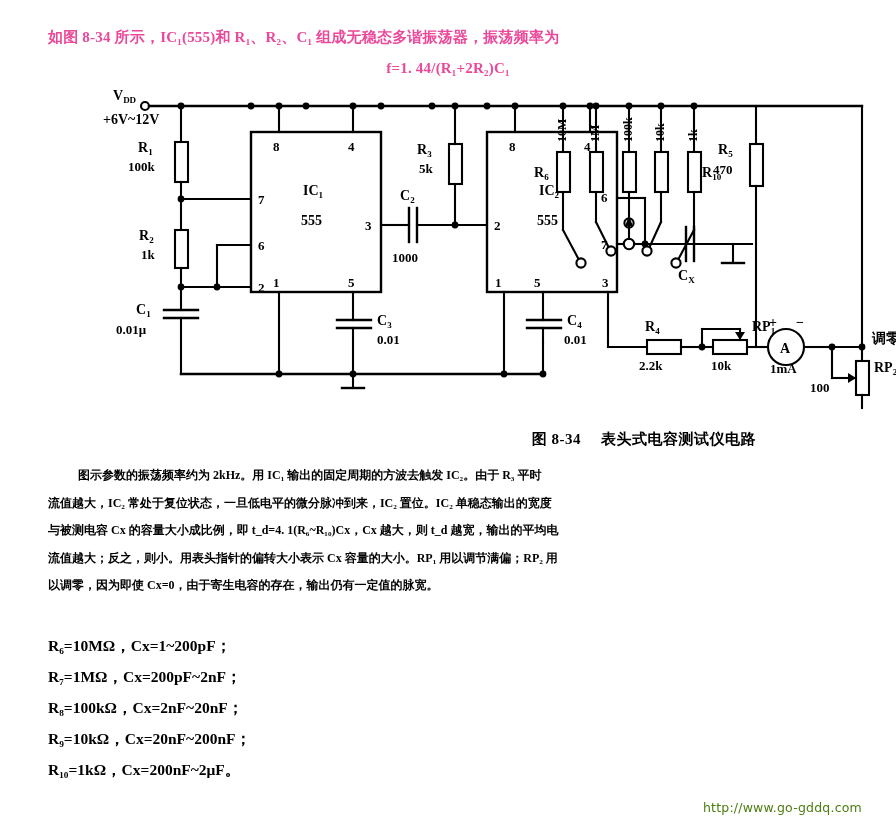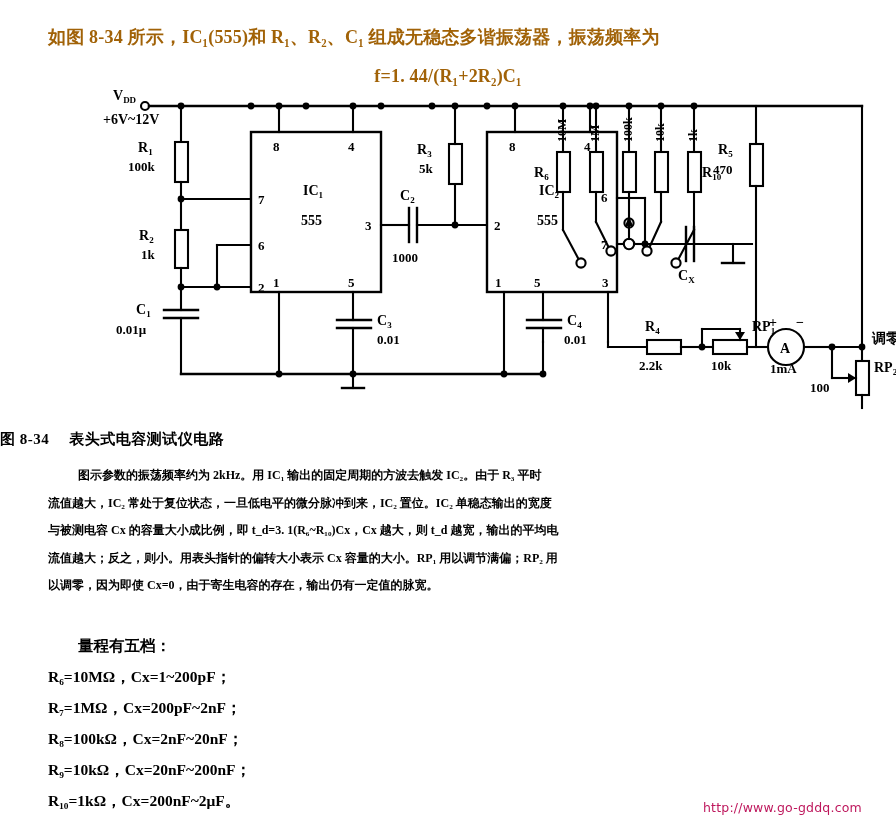--- a/index.html
+++ b/index.html
@@ -8,48 +8,48 @@
     background:#ffffff;
     font-family:"Liberation Serif","DejaVu Serif",serif;
     color:#000;
     position:relative;
     overflow:hidden;
   }
   .page{position:relative;width:896px;height:836px;}
 
   
   .para{
-    font-size:18px;
+    font-size:15px;
     line-height:27px;
     letter-spacing:0.2px;
     font-weight:700;
-    color:#a16207;
+    color:#ec4899;
   }
   .intro{position:absolute;left:48px;top:24px;width:800px;}
   .intro .l1{display:block;white-space:nowrap;}
-  .intro .l2{display:block;text-align:center;margin-top:12px;white-space:nowrap;}
+  .intro .l2{display:block;text-align:center;margin-top:4px;white-space:nowrap;}
 
   .figcap{
-    position:absolute;left:0;top:430px;width:756px;text-align:left;
+    position:absolute;left:0;top:430px;width:756px;text-align:right;
     font-size:15px;font-weight:700;letter-spacing:0.5px;
   }
   .figcap .gap{display:inline-block;width:20px;}
 
   .body-text{position:absolute;left:48px;top:462px;width:806px;}
   .body-text .ln{display:block;white-space:nowrap;font-size:12px;line-height:27.5px;font-weight:700;}
   .indent{padding-left:30px;}
 
   .ranges{position:absolute;left:48px;top:630px;width:500px;}
   .ranges .ln{display:block;white-space:nowrap;font-size:15.5px;line-height:31px;font-weight:700;}
   .ranges .hdr{padding-left:30px;}
 
   .watermark{
     position:absolute;left:703px;top:800px;
     font-family:"DejaVu Sans","Liberation Sans",sans-serif;
-    font-size:12.5px;color:#be185d;letter-spacing:0.2px;
+    font-size:12.5px;color:#4d7c0f;letter-spacing:0.2px;
   }
 
   
   .schem{position:absolute;left:0;top:82px;width:752px;height:330px;}
   .schem svg{display:block;}
 </style>
 </head>
 <body>
 
 <div class="page">
@@ -303,27 +303,26 @@
   </svg>
   </div>
 
   <div class="figcap">
     <span>图 8-34</span><span class="gap"></span><span>表头式电容测试仪电路</span>
   </div>
 
   <div class="body-text">
     <span class="ln indent">图示参数的振荡频率约为 2kHz。用 IC₁ 输出的固定周期的方波去触发 IC₂。由于 R₃ 平时</span>
     <span class="ln">流值越大，IC₂ 常处于复位状态，一旦低电平的微分脉冲到来，IC₂ 置位。IC₂ 单稳态输出的宽度</span>
-    <span class="ln">与被测电容 Cx 的容量大小成比例，即 t_d=3. 1(R₆~R₁₀)Cx，Cx 越大，则 t_d 越宽，输出的平均电</span>
+    <span class="ln">与被测电容 Cx 的容量大小成比例，即 t_d=4. 1(R₆~R₁₀)Cx，Cx 越大，则 t_d 越宽，输出的平均电</span>
     <span class="ln">流值越大；反之，则小。用表头指针的偏转大小表示 Cx 容量的大小。RP₁ 用以调节满偏；RP₂ 用</span>
     <span class="ln">以调零，因为即使 Cx=0，由于寄生电容的存在，输出仍有一定值的脉宽。</span>
   </div>
 
   <div class="ranges">
-    <span class="ln hdr">量程有五档：</span>
     <span class="ln">R₆=10MΩ，Cx=1~200pF；</span>
     <span class="ln">R₇=1MΩ，Cx=200pF~2nF；</span>
     <span class="ln">R₈=100kΩ，Cx=2nF~20nF；</span>
     <span class="ln">R₉=10kΩ，Cx=20nF~200nF；</span>
     <span class="ln">R₁₀=1kΩ，Cx=200nF~2μF。</span>
   </div>
 
   <div class="watermark">http://www.go-gddq.com</div>
 
 </div>

